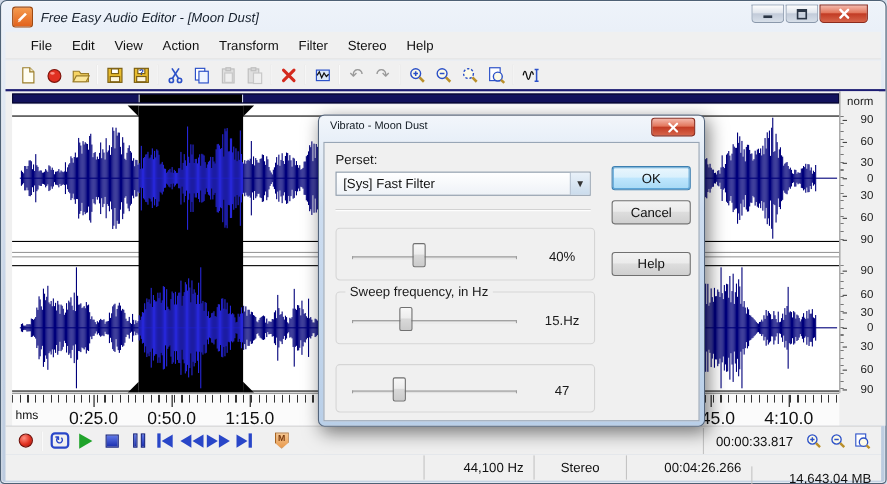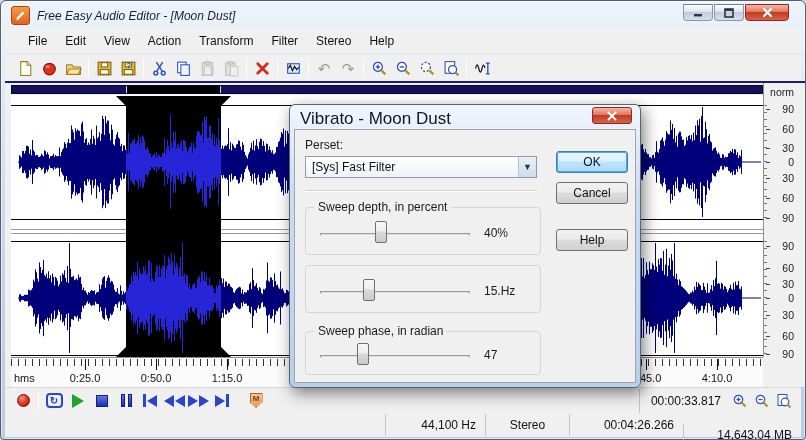--- a/index.html
+++ b/index.html
@@ -48,21 +48,21 @@
   .scalecol{position:absolute;left:758px;width:36px;top:0;height:274px;background:#f0f0f0;border-left:1px solid #8f8f8f;}
   .sl{position:absolute;left:0;right:5px;text-align:right;font-size:10.5px;color:#1c1c1c;transform:translateY(-50%);}
   .sl::before{content:"";position:absolute;left:2px;top:50%;width:4px;height:1px;background:#444;}
   .tickrail{position:absolute;left:0;width:3px;background:repeating-linear-gradient(180deg,#777 0 1px,transparent 1px 7px);}
   .norm{position:absolute;top:3px;right:5px;font-size:10.5px;color:#1c1c1c;}
   
   .ruler{position:absolute;left:6px;width:752px;top:274px;height:30px;background:#fbfbfb;border-top:1px solid #888;}
   .rticks{position:absolute;left:0;right:0;top:1px;height:7px;
           background:repeating-linear-gradient(90deg,#333 0 1px,transparent 1px 7px);}
   .rmajor{position:absolute;top:1px;width:1px;height:11px;background:#111;}
-  .rlabel{position:absolute;top:14px;font-size:11px;color:#111;transform:translateX(-50%);}
+  .rlabel{position:absolute;top:14px;font-size:16px;color:#111;transform:translateX(-50%);}
   .rl0{left:74px;} .rl1{left:145px;} .rl2{left:216px;} .rl3{left:635px;} .rl4{left:706px;}
   .hms{position:absolute;left:3px;top:14px;font-size:11px;color:#111;}
   
   .transport{position:absolute;left:4px;right:4px;top:386px;height:26px;background:#f0f0f0;
              border-top:1px solid #d8d8d8;display:flex;align-items:center;padding:0 6px;}
   .tbtn{width:24px;height:20px;display:flex;align-items:center;justify-content:center;}
   .t-rec{width:13px;height:13px;border-radius:50%;background:radial-gradient(circle at 35% 30%,#ff8d7e,#e03020 55%,#9c150a);border:1px solid #70100a;}
   .t-loop{width:17px;height:15px;border:2px solid #2946c8;border-radius:4px;color:#2946c8;font-size:10px;
           display:flex;align-items:center;justify-content:center;font-weight:bold;}
   .tri-r{width:0;height:0;border-top:6px solid transparent;border-bottom:6px solid transparent;border-left:10px solid #2946c8;}
@@ -80,41 +80,41 @@
   .zi{width:22px;height:20px;display:flex;align-items:center;justify-content:center;}
   
   .statusbar{position:absolute;left:4px;right:4px;top:412px;height:24px;background:#f0f0f0;
              display:flex;align-items:center;font-size:12px;color:#111;}
   .ssp{flex:1;}
   .scell{padding:0 9px;border-left:1px solid #c4c4c4;line-height:22px;text-align:right;}
   .c-rate{width:100px;} .c-ch{width:84px;text-align:center;} .c-dur{width:114px;} .c-size{width:118px;margin-top:19px;}
   
   .dialog{position:absolute;left:288px;top:103px;width:352px;height:284px;border:1px solid #54657c;border-radius:6px;
           background:linear-gradient(#f2f6fb,#cdddf0 30%,#b9cfe8);box-shadow:3px 5px 16px rgba(0,0,0,.5);z-index:50;}
-  .dlg-title{position:absolute;left:10px;top:4px;font-size:17px;color:#101820;}
+  .dlg-title{position:absolute;left:10px;top:4px;font-size:10px;color:#101820;}
   .dlg-close{position:absolute;top:2px;right:8px;width:40px;height:17px;border:1px solid #8c2b1d;border-radius:3px;
              background:linear-gradient(#f4b7aa,#e2765c 45%,#c23b24 50%,#d6644a);
              display:flex;align-items:center;justify-content:center;}
   .dlg-body{position:absolute;left:4px;right:4px;top:24px;bottom:4px;background:#f0f0f0;border:1px solid #98a6b6;}
   .lbl{position:absolute;font-size:12px;color:#1a1a1a;}
   .combo{position:absolute;left:10px;top:26px;width:232px;height:22px;border:1px solid #8e9cab;
          background:linear-gradient(#fff,#eef2f7);font-size:12px;color:#111;line-height:20px;padding-left:6px;}
   .combo-arrow{position:absolute;right:0;top:0;width:18px;height:20px;border-left:1px solid #b5c3d2;
                background:linear-gradient(#e9f1f9,#cbdcec);display:flex;align-items:center;justify-content:center;
                font-size:9px;color:#333;}
   .hsep{position:absolute;left:10px;top:60px;width:232px;height:2px;border-top:1px solid #d2d2d2;border-bottom:1px solid #fff;}
   .gbox{position:absolute;left:10px;width:236px;height:48px;border:1px solid #d5d5d5;border-radius:4px;}
   .g1{top:77px;} .g2{top:135px;} .g3{top:201px;height:44px;}
   .gbox .glabel{position:absolute;top:-8px;left:8px;background:#f0f0f0;padding:0 4px;font-size:12px;color:#1a1a1a;}
   .groove{position:absolute;left:14px;top:25px;width:150px;height:3px;background:#dcdcdc;
           border:1px solid #9c9c9c;border-bottom-color:#f2f2f2;}
   .thumb{position:absolute;top:13px;width:12px;height:22px;border:1px solid #707070;border-radius:2px;
          background:linear-gradient(#f8f8f8,#ededed 45%,#d9d9d9 50%,#cbcbcb);}
   .p1{left:69px;} .p2{left:57px;} .p3{left:51px;}
-  .gval{position:absolute;left:178px;width:54px;top:18px;font-size:12px;color:#1a1a1a;}
+  .gval{position:absolute;left:178px;width:54px;top:18px;text-align:center;font-size:12px;color:#1a1a1a;}
   .dbtn{position:absolute;left:261px;width:72px;height:22px;border:1px solid #707070;border-radius:3px;
         background:linear-gradient(#f2f2f2,#ebebeb 45%,#dddddd 50%,#cfcfcf);
         font-size:12px;color:#111;display:flex;align-items:center;justify-content:center;}
   .b-ok{top:21px;border-color:#3c7fb1;background:linear-gradient(#eaf6fd,#d9f0fc 45%,#bee6fd 50%,#a7d9f5);
         box-shadow:0 0 0 1px #5ba6d8 inset;}
   .b-cancel{top:52px;} .b-help{top:99px;}
 </style>
 </head>
 <body>
 
@@ -1896,32 +1896,31 @@
     </div>
     <div class="dlg-body">
       <span class="lbl" style="left:10px;top:8px">Perset:</span>
       <div class="combo">
         <span>[Sys] Fast Filter</span>
         <span class="combo-arrow">▼</span>
       </div>
       <div class="hsep"></div>
 
       <div class="gbox g1">
-        <span class="glabel">Sweep depth, in percent</span>
         <div class="groove"></div>
         <div class="thumb p1"></div>
         <span class="gval">40%</span>
       </div>
       <div class="gbox g2">
+        <span class="glabel">Sweep frequency, in Hz</span>
         <div class="groove"></div>
         <div class="thumb p2"></div>
         <span class="gval">15.Hz</span>
       </div>
       <div class="gbox g3">
-        <span class="glabel">Sweep phase, in radian</span>
         <div class="groove" style="top:23px"></div>
         <div class="thumb p3" style="top:11px"></div>
         <span class="gval" style="top:16px">47</span>
       </div>
 
       <div class="dbtn b-cancel">Cancel</div>
       <div class="dbtn b-ok">OK</div>
       <div class="dbtn b-help">Help</div>
     </div>
   </div>

